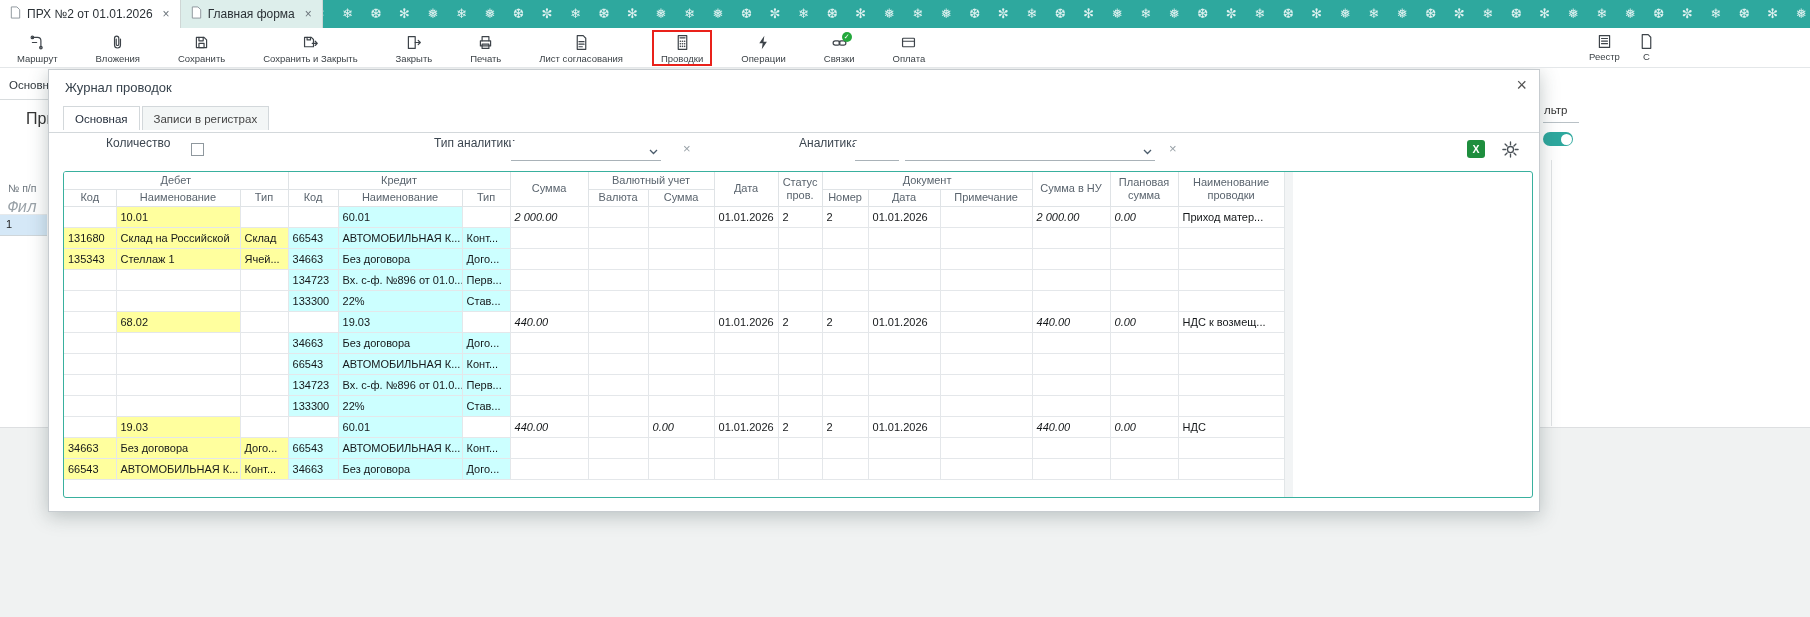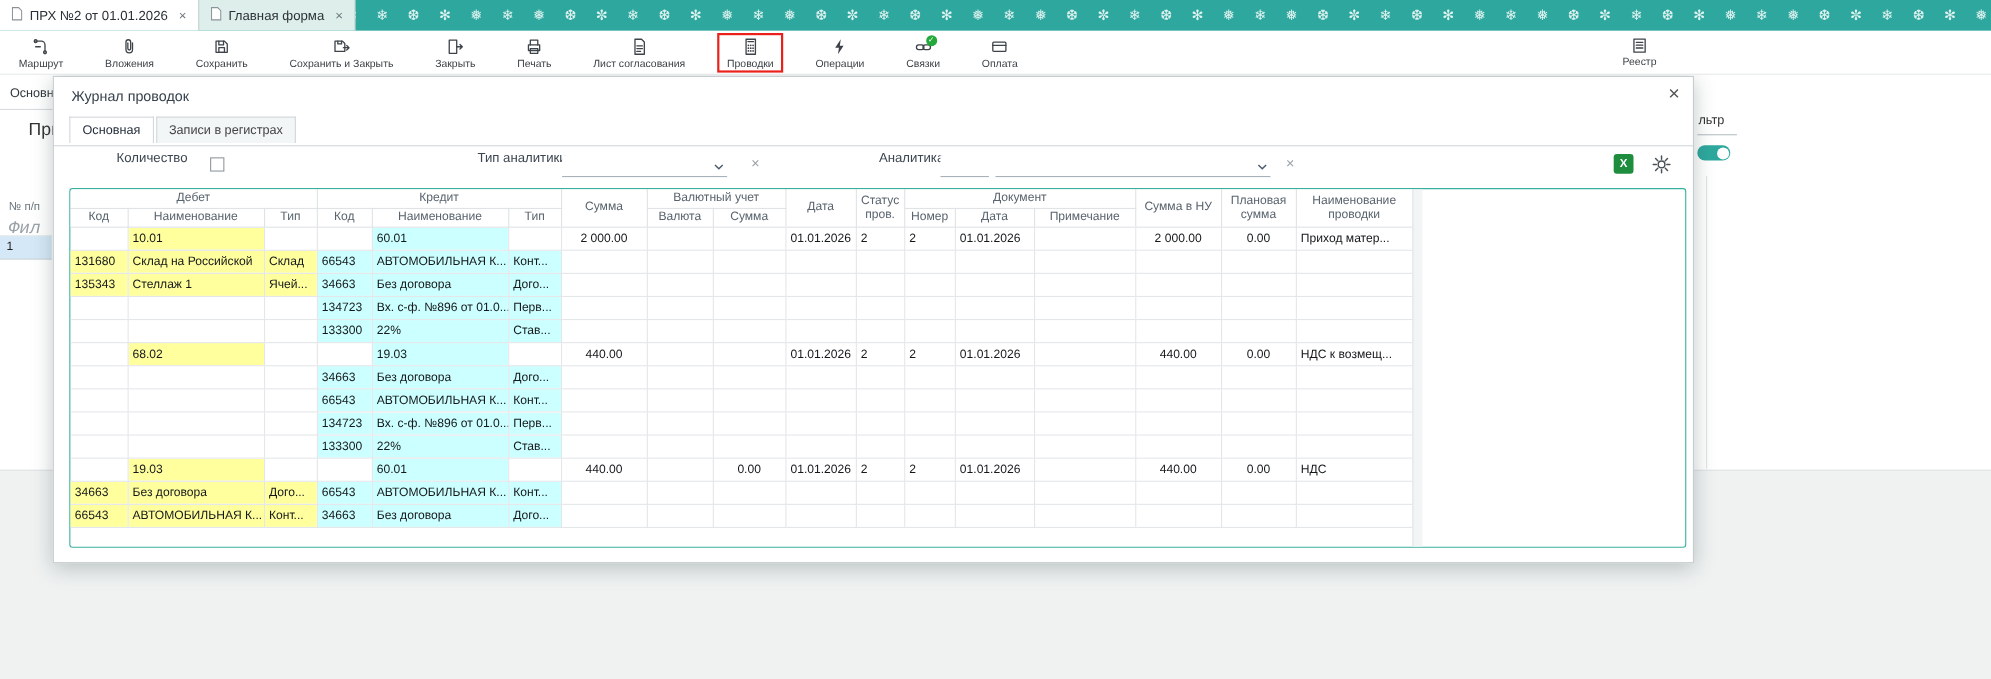--- a/index.html
+++ b/index.html
@@ -12,21 +12,21 @@
           line-height:28px; white-space:nowrap; letter-spacing:7px; }
   .wtab { position:relative; z-index:1; display:inline-flex; align-items:center; gap:6px;
           height:28px; padding:0 10px; font-size:12px; color:#2b3136; background:#fff;
           border-right:1px solid #cfd6d5; cursor:pointer; }
   .wtab2 { background:#ddeeeb; }
   .wtab-x { font-size:12px; color:#6a737a; margin-left:4px; cursor:pointer; }
 
   
   .toolbar { position:relative; height:40px; background:#fff; border-bottom:1px solid #e4e7e9; }
   .tb-left { display:flex; align-items:center; padding-left:8px; height:100%;gap:20px; }
-  .tb-right { position:absolute; left:1466px; top:0; display:flex; height:100%;flex-direction:column; }
+  .tb-right { position:absolute; left:1580px; top:0; display:flex; height:100%; }
   .tool-btn { display:flex; flex-direction:column; align-items:center; justify-content:flex-start;
               padding:4px 9px 2px; gap:1px; cursor:pointer; }
   .tool-btn.highlighted { border:2px solid #e9211a; padding:2px 7px 0; }
   .tool-icon { position:relative; height:18px; display:flex; align-items:center; }
   .tool-label { font-size:9.5px; color:#3c4247; white-space:nowrap; }
   .badge { position:absolute; right:-4px; top:-2px; width:10px; height:10px; border-radius:50%;
            background:#23a83c; color:#fff; font-size:7px; line-height:10px; text-align:center; }
 
   
   .workspace { position:relative; height:549px; background:#f0f2f2; overflow:hidden; }
@@ -76,21 +76,21 @@
   .grid-wrap { position:absolute; left:14px; top:101px; width:1470px; height:327px;
                border:1px solid #39b09e; border-radius:3px; background:#fff; overflow:hidden; }
   .grid-wrap table { border-collapse:collapse; table-layout:fixed; width:1220px; font-size:11px; }
   .grid-wrap th { font-weight:400; color:#5a646e; background:#fff; height:17px; padding:0 3px;
                   text-align:center; line-height:1.15; vertical-align:middle;
                   border-right:1px solid #dfe3e6; border-bottom:1px solid #dfe3e6; overflow:hidden; }
   .grid-wrap td { height:21px; padding:0 4px; white-space:nowrap; overflow:hidden; color:#15181a;
                   border-right:1px solid #e4e7ea; border-bottom:1px solid #e4e7ea; }
   td.debit { background:#ffff9e;margin-left:35px; }
   td.credit { background:#ccffff; }
-  td.num { text-align:center; }
+  td.num { text-align:left;font-style:italic; }
   .vscroll { position:absolute; left:1220px; top:0; bottom:0; width:9px; background:#f2f4f5;
              border-left:1px solid #e2e6e8; cursor:pointer; }
 </style>
 </head>
 <body>
 
 <div class="tabbar">
   <div class="snow">❄ ❅ ❆ ✼ ❄ ❆ ✻ ❅ ❄ ❅ ❆ ✼ ❄ ❆ ✻ ❅ ❄ ❅ ❆ ✼ ❄ ❆ ✻ ❅ ❄ ❅ ❆ ✼ ❄ ❆ ✻ ❅ ❄ ❅ ❆ ✼ ❄ ❆ ✻ ❅ ❄ ❅ ❆ ✼ ❄ ❆ ✻ ❅ ❄ ❅ ❆ ✼ ❄ ❆ ✻ ❅ ❄ ❅ ❆ ✼ ❄ ❆ ✻ ❅ ❄ ❅ ❆ ✼ ❄ ❆ ✻ ❅ ❄ ❅ ❆ ✼ ❄ ❆ ✻ ❅ ❄ ❅ ❆ ✼ ❄ ❆ ✻ ❅ ❄ ❅ ❆ ✼ ❄ ❆ ✻ ❅ ❄ ❅ ❆ ✼ ❄ ❆ ✻ ❅ ❄ ❅ ❆ ✼ ❄ ❆ ✻ ❅ ❄ ❅ ❆ ✼ ❄ ❆ ✻ ❅ ❄ ❅ ❆ ✼ ❄ ❆ ✻ ❅ ❄ ❅ ❆ ✼ ❄ ❆ ✻ ❅ ❄ ❅ ❆ ✼ ❄ ❆ ✻ ❅ ❄ ❅ ❆ ✼ ❄ ❆ ✻ ❅ ❄ ❅ ❆ ✼ ❄ ❆ ✻ ❅ ❄ ❅ ❆ ✼ ❄ ❆ ✻ ❅ ❄ ❅ ❆ ✼ ❄ ❆ ✻ ❅ ❄ ❅ ❆ ✼ ❄ ❆ ✻ ❅ ❄ ❅ ❆ ✼ ❄ ❆ ✻ ❅ ❄ ❅ ❆ ✼ ❄ ❆ ✻ ❅ ❄ ❅ ❆ ✼ ❄ ❆ ✻ ❅ </div>
   <div class="wtab wtab1">
     <span><svg width="11" height="13" viewBox="0 0 11 14">

